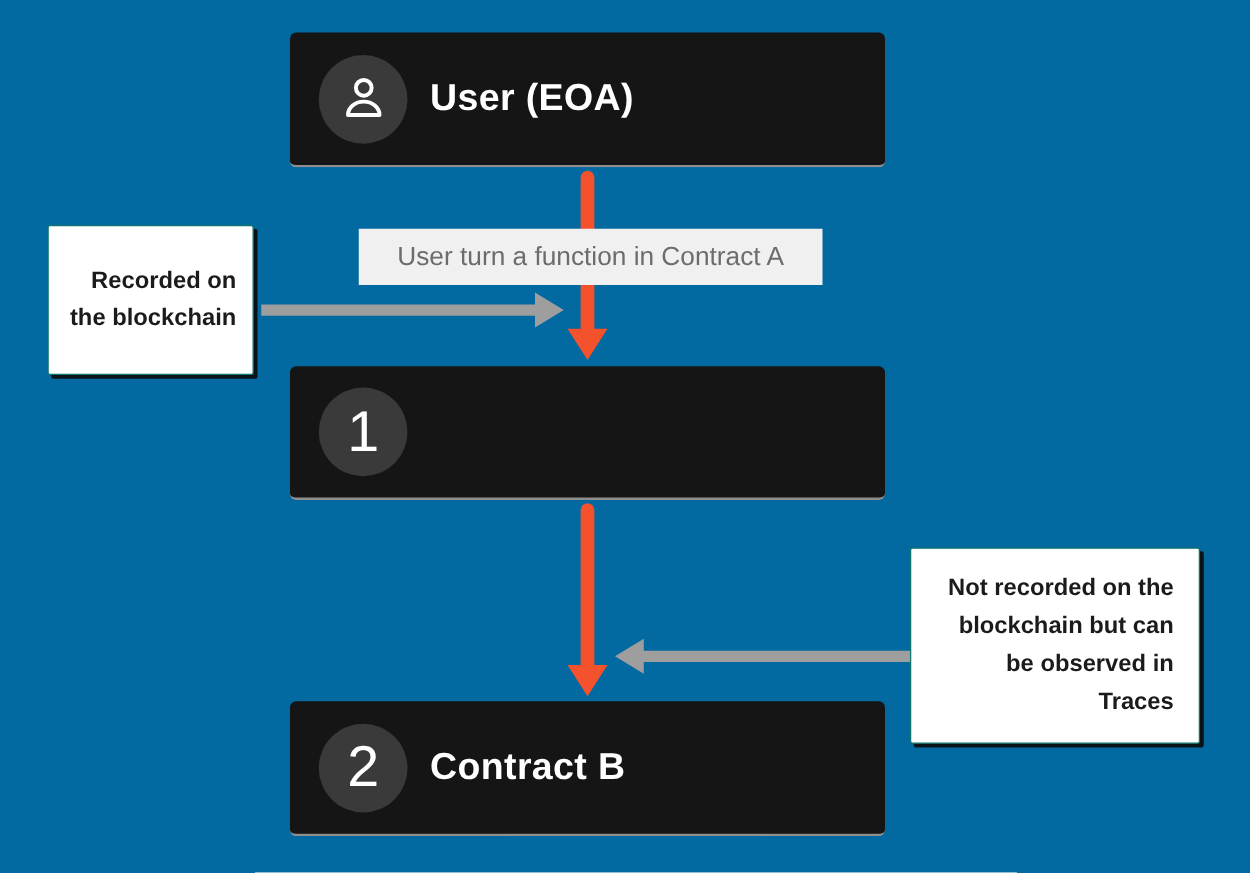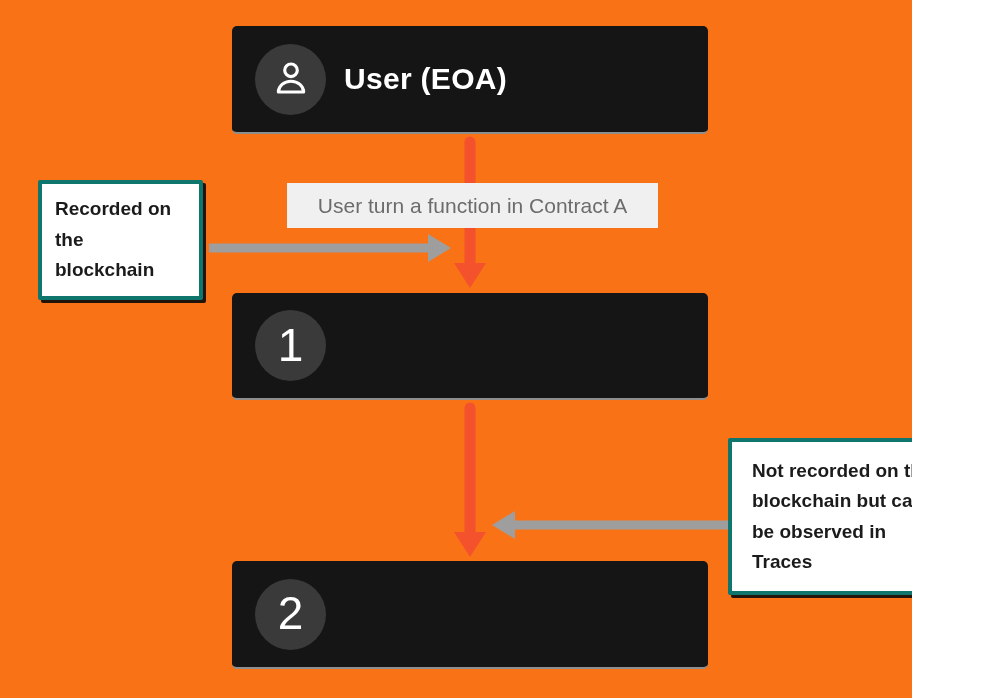--- a/index.html
+++ b/index.html
@@ -3,23 +3,23 @@
 <meta charset="utf-8">
 <style>
   html, body {
     margin: 0;
     padding: 0;
     background: #ffffff;
     font-family: "Liberation Sans", "DejaVu Sans", sans-serif;
   }
   #canvas {
     position: relative;
-    width: 912px;
+    width: 1000px;
     height: 698px;
-    background: #f97316;
+    background: #0369a1;
     overflow: hidden;
   }
   #arrow-layer {
     position: absolute;
     left: 0; top: 0;
     z-index: 1;
   }
   .node {
     position: absolute;
     left: 232px;
@@ -78,26 +78,26 @@
     left: 287px; top: 183px;
     width: 371px; height: 45px;
   }
   .edge-label-2 {
     left: 230px; top: 453px;
     width: 470px; height: 50px;
   }
   .note {
     position: absolute;
     background: #ffffff;
-    border: 4px solid #0f766e;
+    border: 1px solid #0f766e;
     border-radius: 2px;
     box-shadow: 3px 3px 0 rgba(10,10,10,0.9);
     color: #1b1b1b;
     font-weight: 700;
-    text-align: left;
+    text-align: right;
     display: flex;
     align-items: center;
     justify-content: center;
     box-sizing: border-box;
     line-height: 1.6;
     z-index: 2;
   }
   .note-left {
     left: 38px; top: 180px;
     width: 165px; height: 120px;
@@ -155,15 +155,16 @@
     </span>
   </div>
 
 
   <div class="note note-right">Not recorded on the blockchain but can be observed in Traces</div>
 
   <div class="node node-b">
     <span class="badge">
       <span class="badge-num">2</span>
     </span>
+    <span class="node-title">Contract B</span>
   </div>
 
 </div>
 
 </body></html>

